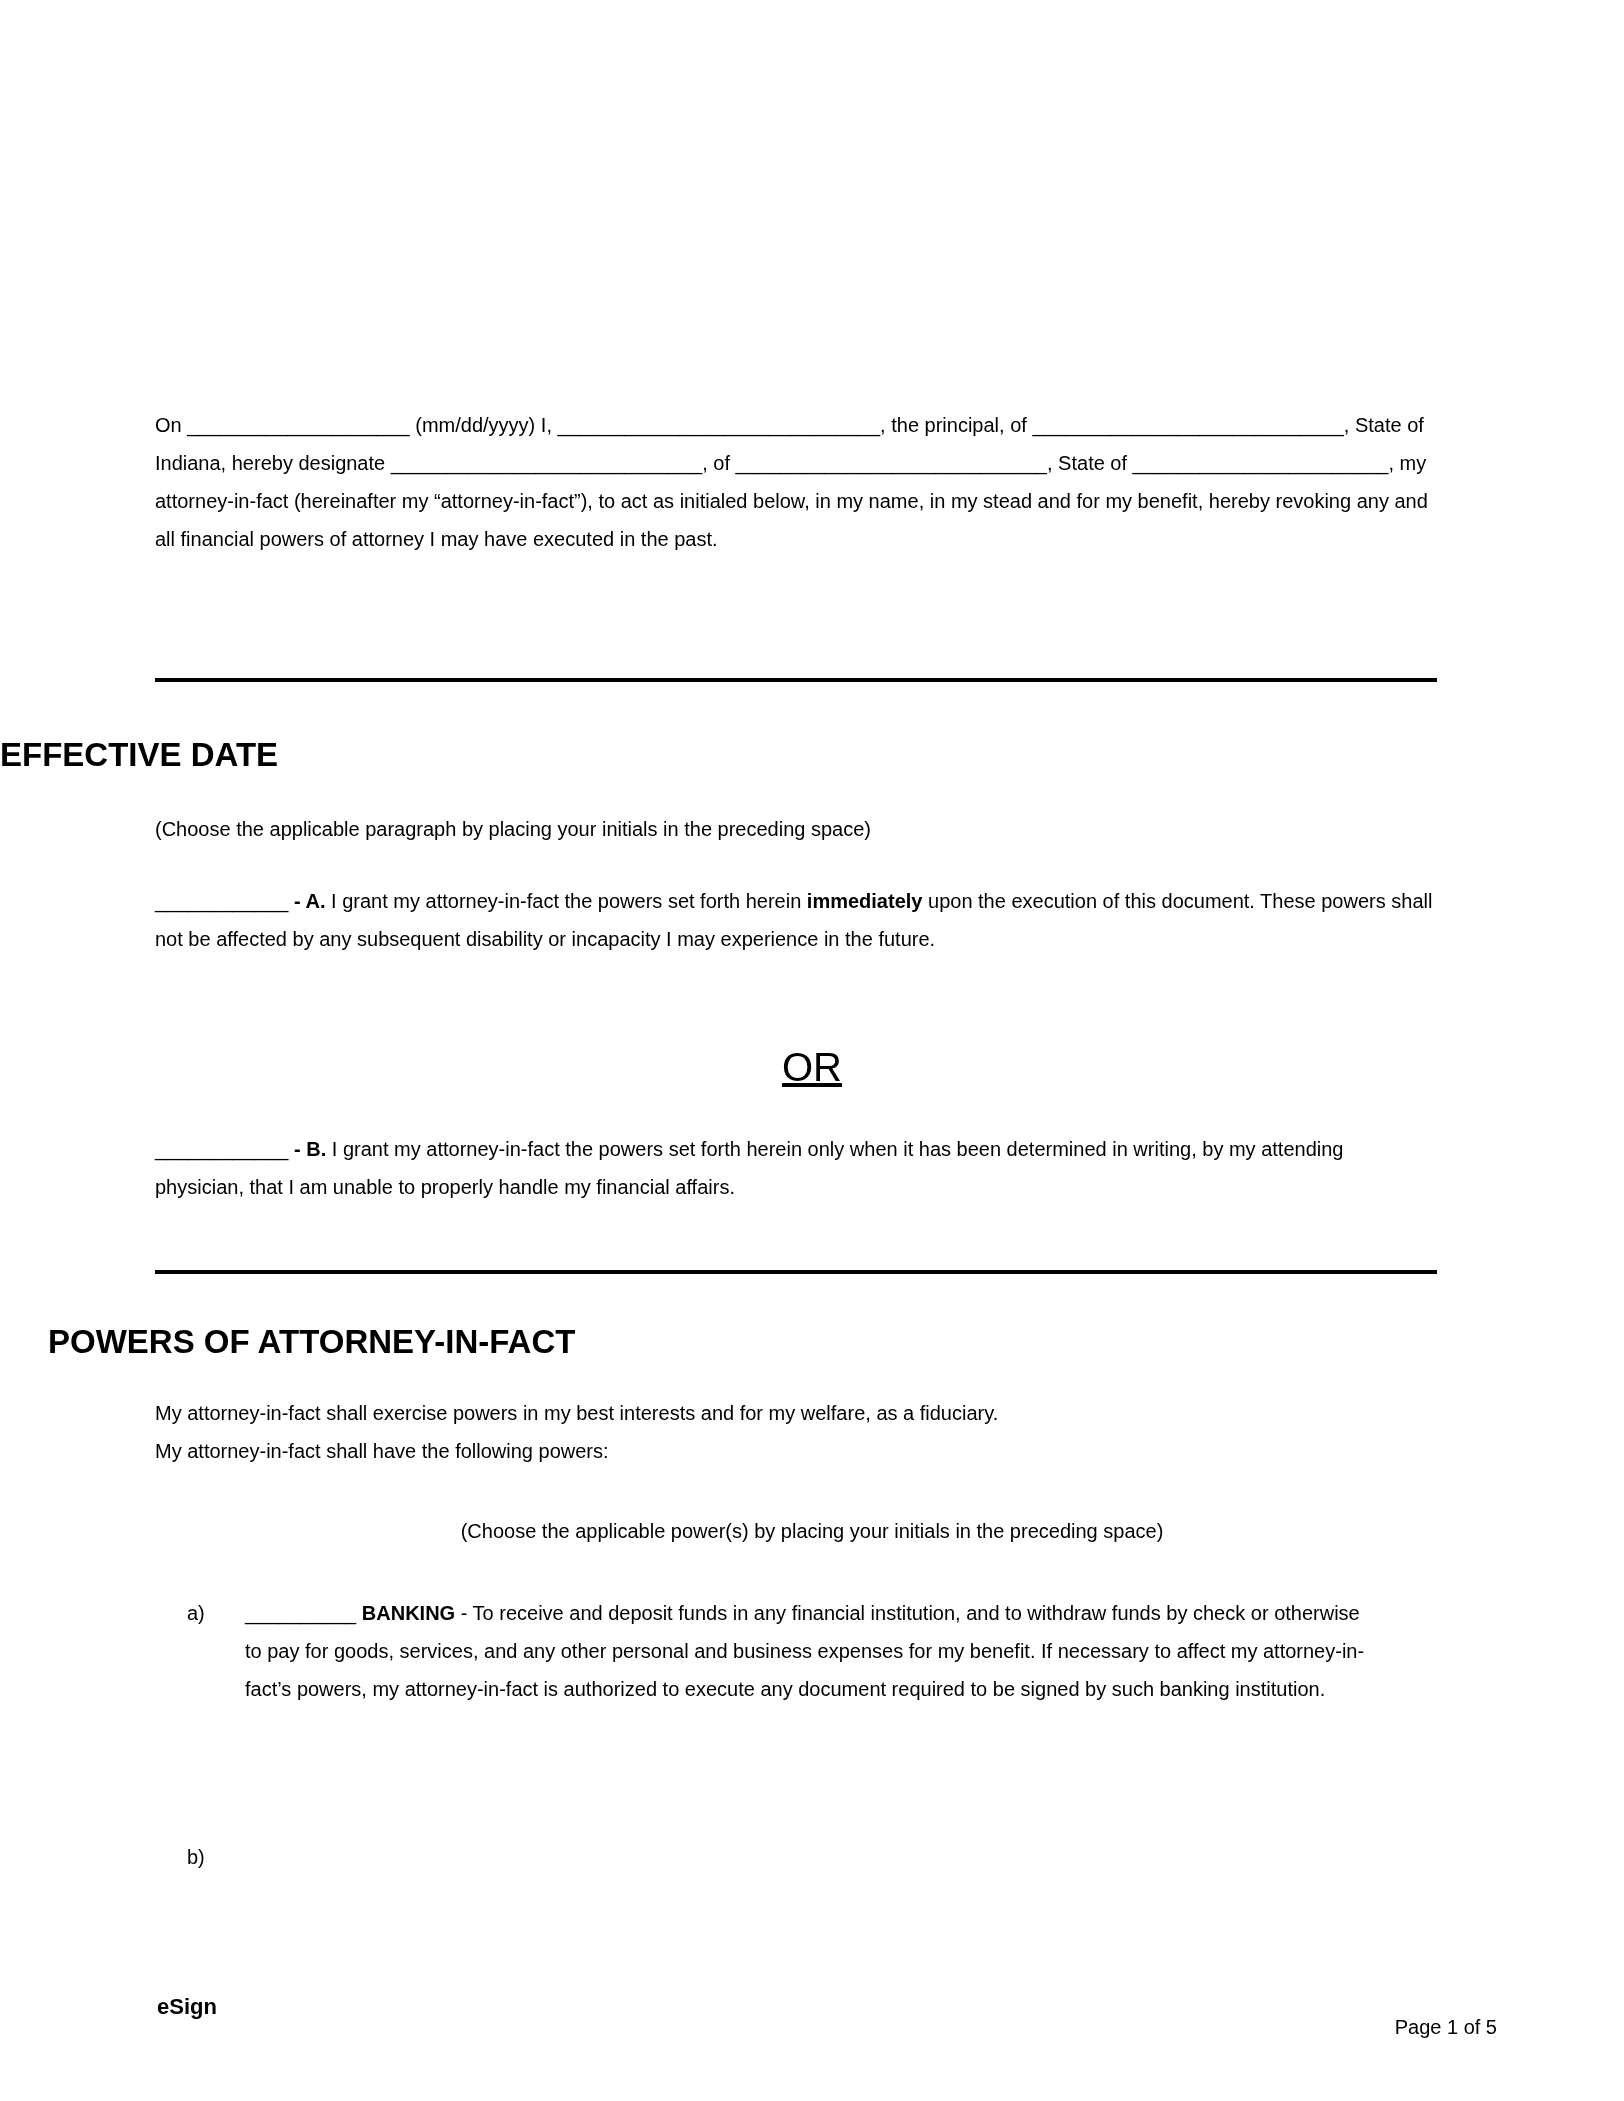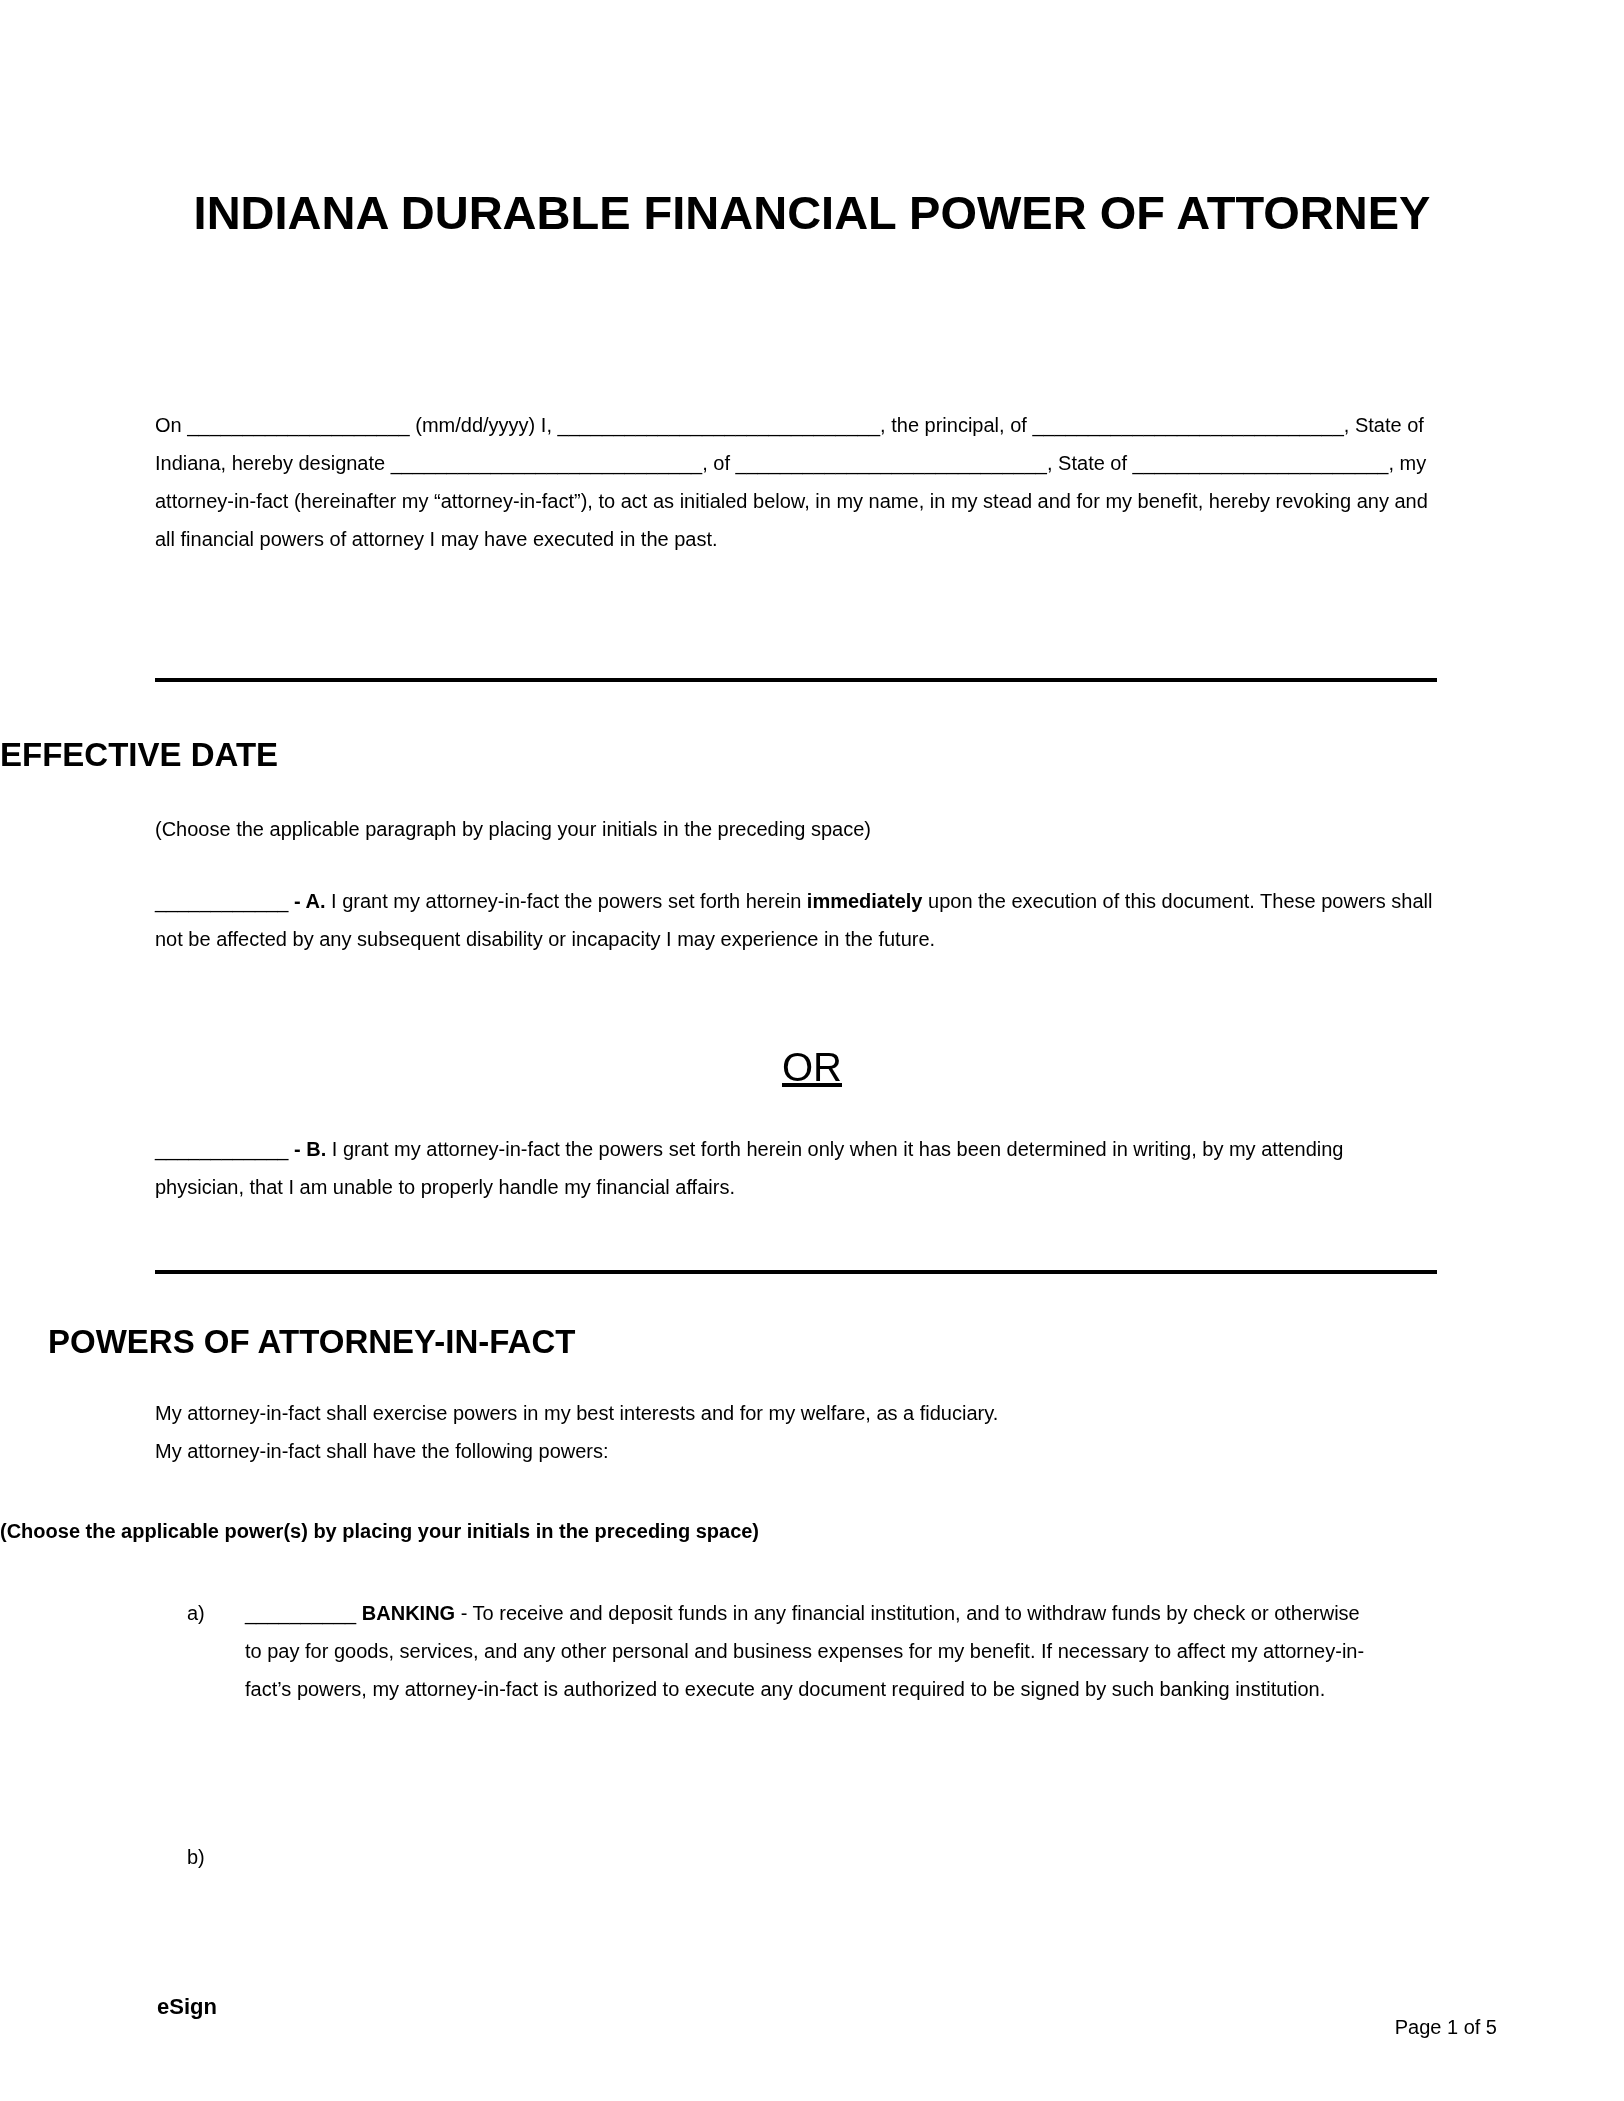--- a/index.html
+++ b/index.html
@@ -14,35 +14,34 @@
   }
   .abs { position:absolute; }
   .content { left:155px; width:1282px; }
   .full { left:0; width:1624px; }
   .body-text { font-size:20px; line-height:38px; text-align:left; }
   .doc-title { font-size:47px; font-weight:bold; text-align:center; white-space:nowrap; line-height:1.15; }
   .section-heading { font-size:33px; font-weight:bold; line-height:1.2; }
   .divider { left:155px; width:1282px; height:4px; background:#000000; }
   .or-sep { font-size:40px; font-weight:normal; text-align:center; line-height:38px; }
   .or-sep span { text-decoration:underline; }
-  .centered-note { text-align:left;font-weight:bold; }
+  .centered-note { text-align:center; }
   .b { font-weight:bold; }
   .blank { letter-spacing:0; }
   .poa-item { }
   .item-label { position:absolute; left:32px; top:0; }
   .item-body { margin-left:90px; width:1120px; }
   .footer-brand { font-size:22px; font-weight:bold; }
   .footer-page { font-size:20px;margin-top:20px; }
 </style>
 </head>
 <body>
 
 <div class="page">
 
-  <div class="abs full doc-title" style="top:186px;">INDIANA DURABLE FINANCIAL POWER OF ATTORNEY</div>
 
   <div class="abs content body-text" style="top:406px;"><span>On </span><span class="blank">____________________</span><span> (mm/dd/yyyy) I, </span><span class="blank">_____________________________</span><span>, the principal, of </span><span class="blank">____________________________</span><span>, State of Indiana, hereby designate </span><span class="blank">____________________________</span><span>, of </span><span class="blank">____________________________</span><span>, State of </span><span class="blank">_______________________</span><span>, my attorney-in-fact (hereinafter my “attorney-in-fact”), to act as initialed below, in my name, in my stead and for my benefit, hereby revoking any and all financial powers of attorney I may have executed in the past.</span></div>
 
   <div class="abs divider" style="top:678px;"></div>
 
   <div class="abs full section-heading" style="top:735px;">EFFECTIVE DATE</div>
 
   <div class="abs content body-text" style="top:810px;">(Choose the applicable paragraph by placing your initials in the preceding space)</div>
 
   <div class="abs content body-text" style="top:882px;"><span class="blank">____________</span><span class="b"> - A.</span><span> I grant my attorney-in-fact the powers set forth herein </span><span class="b">immediately</span><span> upon the execution of this document. These powers shall not be affected by any subsequent disability or incapacity I may experience in the future.</span></div>

